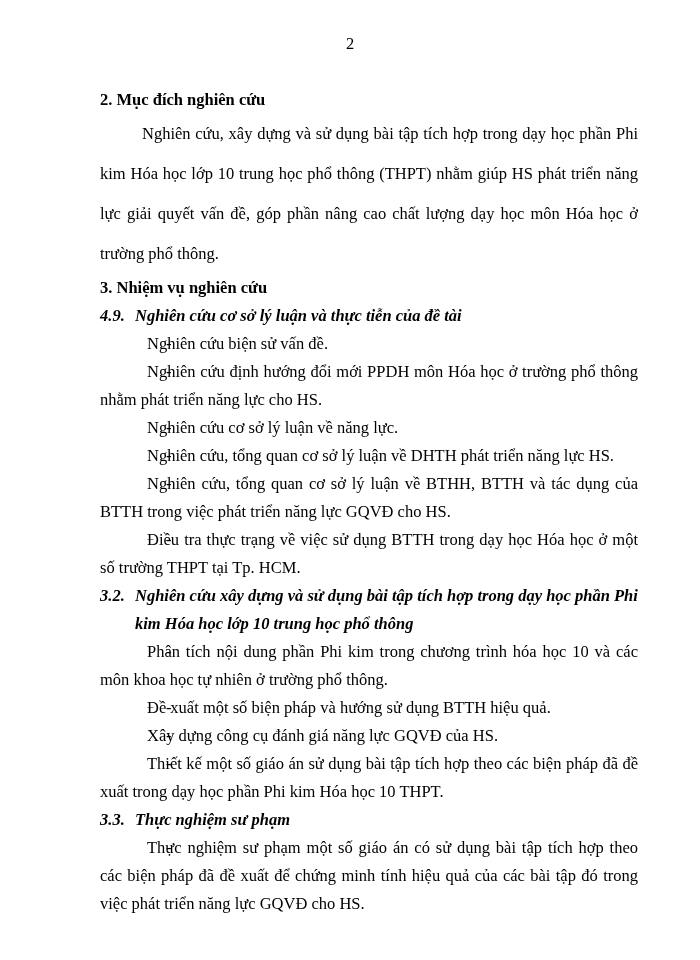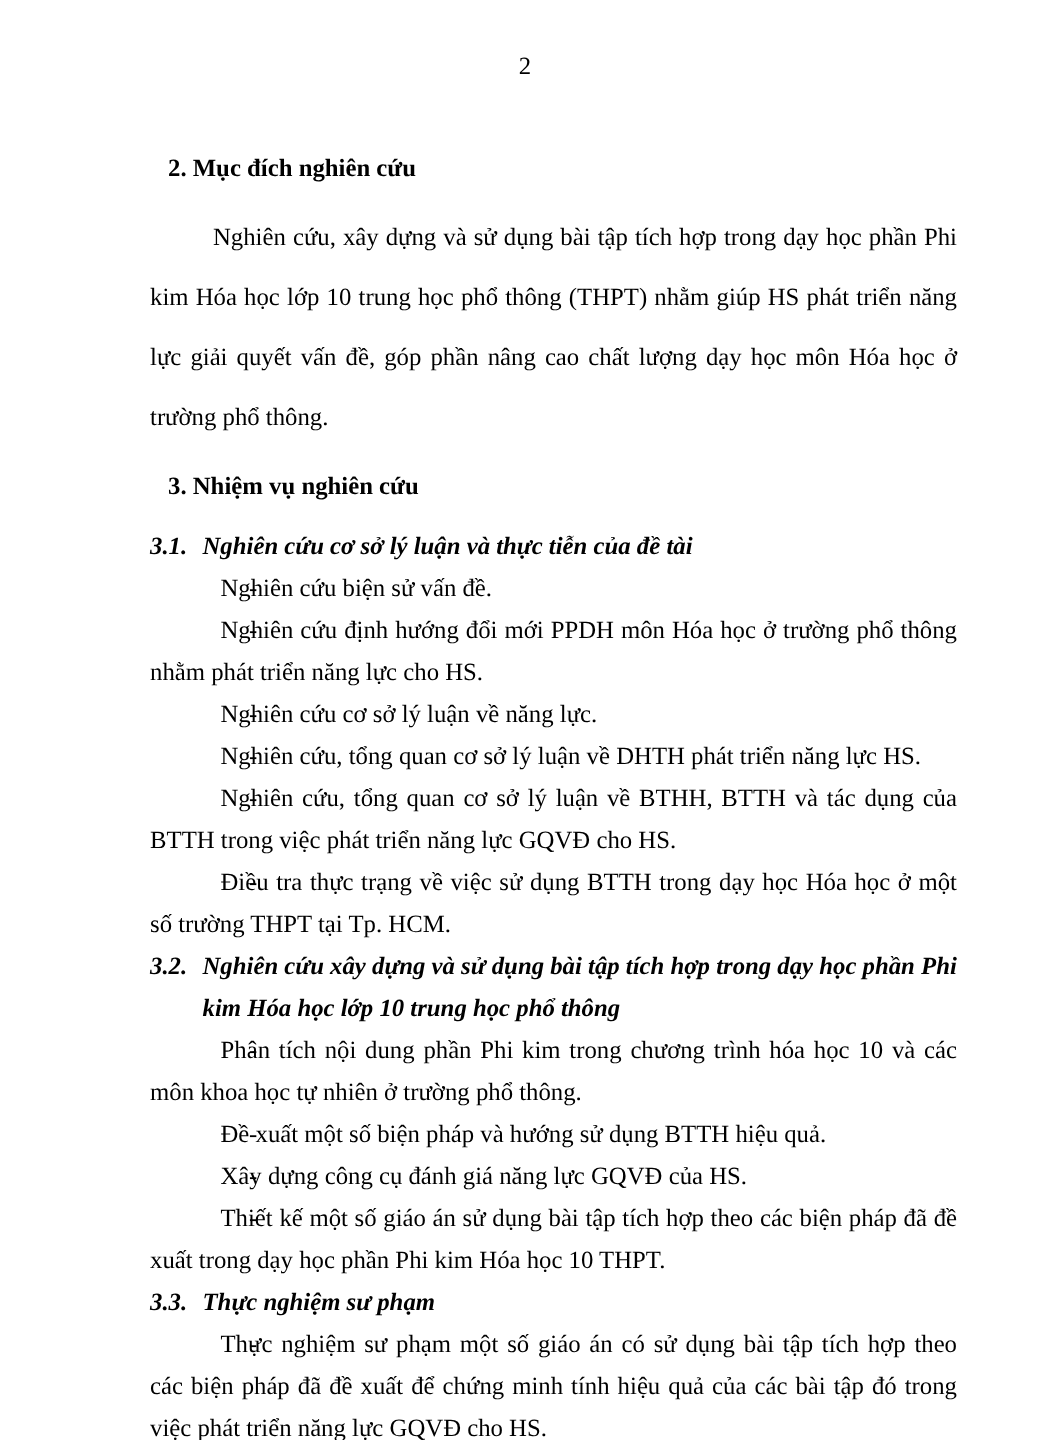--- a/index.html
+++ b/index.html
@@ -35,21 +35,21 @@
   .content {
     position: absolute;
     top: 86px;
     left: 100px;
     width: 538px;
   }
   .h-major {
     font-size: 16.5px;
     font-weight: bold;
     line-height: 28px;
-    margin: 12px;
+    margin: 0;
     text-align: left;
   }
   .h-sub {
     font-size: 16.5px;
     font-weight: bold;
     font-style: italic;
     line-height: 28px;
     margin: 0;
     text-align: left;
     padding-left: 35px;
@@ -88,21 +88,21 @@
 <body>
 
 <div class="page">
 
   <div class="page-number">2</div>
 
   <div class="content">
       <p class="h-major">2. Mục đích nghiên cứu</p>
       <p class="para">Nghiên cứu, xây dựng và sử dụng bài tập tích hợp trong dạy học phần Phi kim Hóa học lớp 10 trung học phổ thông (THPT) nhằm giúp HS phát triển năng lực giải quyết vấn đề, góp phần nâng cao chất lượng dạy học môn Hóa học ở trường phổ thông.</p>
       <p class="h-major">3. Nhiệm vụ nghiên cứu</p>
-      <p class="h-sub"><span class="num">3.1.</span><span>Nghiên cứu cơ sở lý luận và thực tiễn của đề tài</span></p>
+      <p class="h-sub"><span class="num">4.9.</span><span>Nghiên cứu cơ sở lý luận và thực tiễn của đề tài</span></p>
       <p class="bullet"><span class="dash">-</span><span>Nghiên cứu biện sử vấn đề.</span></p>
       <p class="bullet"><span class="dash">-</span><span>Nghiên cứu định hướng đổi mới PPDH môn Hóa học ở trường phổ thông nhằm phát triển năng lực cho HS.</span></p>
       <p class="bullet"><span class="dash">-</span><span>Nghiên cứu cơ sở lý luận về năng lực.</span></p>
       <p class="bullet"><span class="dash">-</span><span>Nghiên cứu, tổng quan cơ sở lý luận về DHTH phát triển năng lực HS.</span></p>
       <p class="bullet"><span class="dash">-</span><span>Nghiên cứu, tổng quan cơ sở lý luận về BTHH, BTTH và tác dụng của BTTH trong việc phát triển năng lực GQVĐ cho HS.</span></p>
       <p class="bullet"><span class="dash">-</span><span>Điều tra thực trạng về việc sử dụng BTTH trong dạy học Hóa học ở một số trường THPT tại Tp. HCM.</span></p>
       <p class="h-sub"><span class="num">3.2.</span><span>Nghiên cứu xây dựng và sử dụng bài tập tích hợp trong dạy học phần Phi kim Hóa học lớp 10 trung học phổ thông</span></p>
       <p class="bullet"><span class="dash">-</span><span>Phân tích nội dung phần Phi kim trong chương trình hóa học 10 và các môn khoa học tự nhiên ở trường phổ thông.</span></p>
       <p class="bullet"><span class="dash">-</span><span>Đề xuất một số biện pháp và hướng sử dụng BTTH hiệu quả.</span></p>
       <p class="bullet"><span class="dash">-</span><span>Xây dựng công cụ đánh giá năng lực GQVĐ của HS.</span></p>

